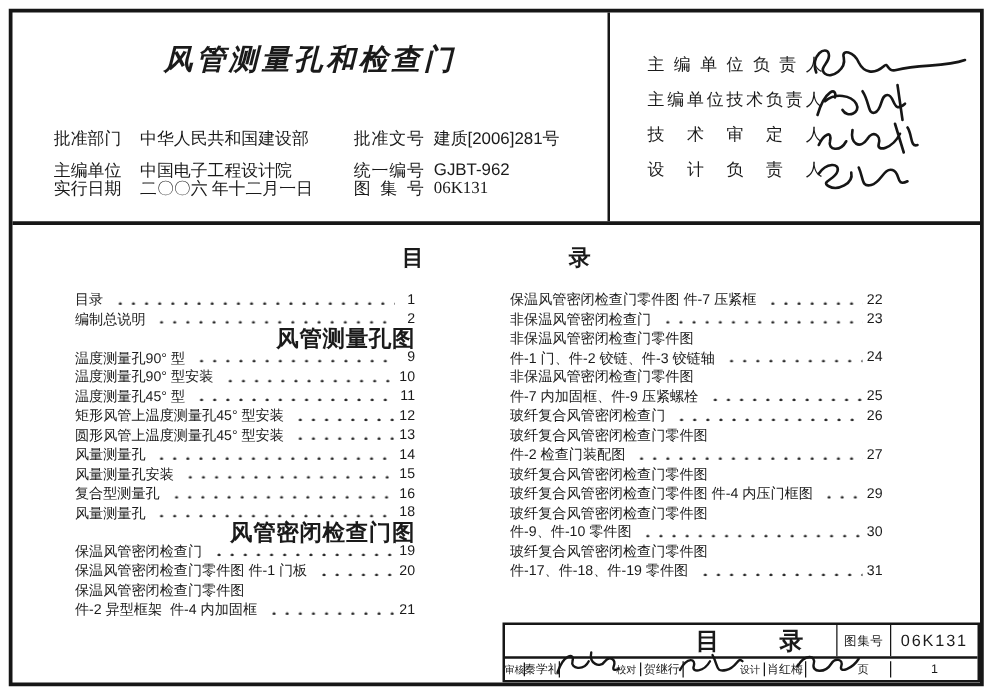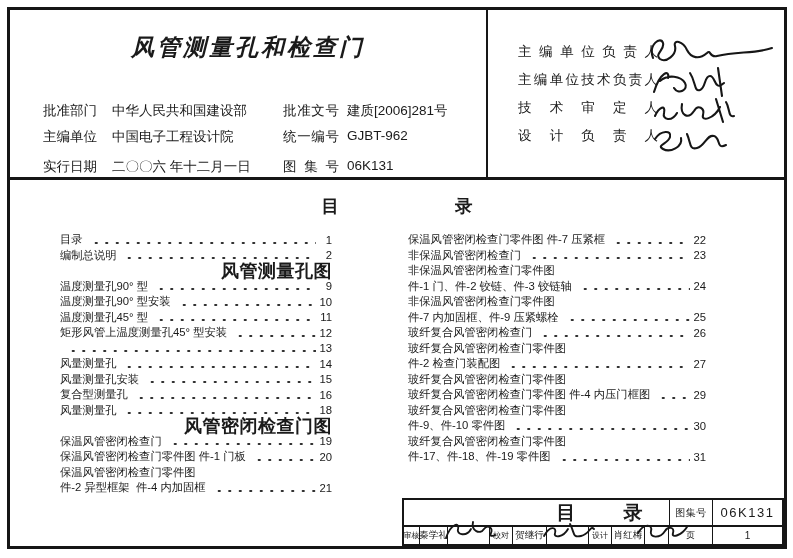--- a/index.html
+++ b/index.html
@@ -16,21 +16,21 @@
 
   
   .vline{position:absolute;left:476px;top:0;width:2px;height:167px;background:#161616;}
   .hline{position:absolute;left:0;right:0;top:167px;height:3px;background:#161616;}
 
   .doc-title{
     position:absolute;left:0;top:22px;width:476px;text-align:center;
     font-size:23px;font-weight:bold;letter-spacing:3px;white-space:pre;font-style:italic;
   }
   .info-row{position:absolute;left:0;width:476px;height:20px;font-size:13.5px;}
-  .ir0{top:76px;} .ir1{top:102px;} .ir2{top:132px;}
+  .ir0{top:76px;} .ir1{top:102px;} .ir2{top:116px;font-family:Liberation Serif, serif;}
   .info-row span{position:absolute;white-space:pre;margin-top:16px;}
   .l-label{left:33px;} .l-value{left:102px;}
   .r-label{left:273px;display:inline-block;width:56px;text-align:justify;text-align-last:justify;}
   .r-value{left:337px;}
 
   .signer-row{position:absolute;left:498px;width:276px;height:27px;font-size:13.5px;}
   .sr0{top:28px;} .sr1{top:56px;} .sr2{top:84px;} .sr3{top:112px;}
   .signer-label{
     position:absolute;left:10px;top:5px;display:inline-block;width:140px;
     text-align:justify;text-align-last:justify;white-space:normal;
@@ -60,21 +60,21 @@
   .toc-row .p{text-align:right;min-width:13px;white-space:pre;}
   .row-section{font-weight:bold;font-size:18px;letter-spacing:0.5px;justify-content:flex-end;}
 
   
   .tb{
     position:absolute;left:392px;top:488px;right:0;bottom:0;
     border:2px solid #161616;box-sizing:border-box;background:#fff;
   }
   .tb-row1{position:absolute;left:0;top:0;right:0;height:25px;display:flex;}
   .tb-div{position:absolute;left:0;right:0;top:25px;height:2px;background:#161616;}
-  .tb-row2{position:absolute;left:0;top:27px;right:0;bottom:0;display:flex;font-size:8px;}
+  .tb-row2{position:absolute;left:0;top:27px;right:0;bottom:0;display:flex;font-size:8px;align-items:center;}
   .tb-cell{
     box-sizing:border-box;border-right:1.5px solid #161616;display:flex;
     align-items:center;justify-content:center;white-space:pre;overflow:visible;
   }
   .tb-cell:last-child{border-right:none;}
   .tb-title-cell{width:266px;justify-content:center;padding-left:126px;}
   .tb-title-cell span{font-size:19px;font-weight:bold;letter-spacing:48px;margin-right:-48px;white-space:pre;}
   .tb-atlas-label{width:43px;font-size:10px;letter-spacing:0.5px;}
   .tb-atlas-no{flex:1;font-size:13px;letter-spacing:1.5px;}
   .c-lab{font-size:8px;}
@@ -185,20 +185,21 @@
           <span class="t">温度测量孔45° 型</span>
           <span class="dots"></span>
           <span class="p">11</span>
         </div>
         <div class="toc-row row-entry">
           <span class="t">矩形风管上温度测量孔45° 型安装</span>
           <span class="dots"></span>
           <span class="p">12</span>
         </div>
         <div class="toc-row row-entry">
+          <span class="t">圆形风管上温度测量孔45° 型安装</span>
           <span class="dots"></span>
           <span class="p">13</span>
         </div>
         <div class="toc-row row-entry">
           <span class="t">风量测量孔</span>
           <span class="dots"></span>
           <span class="p">14</span>
         </div>
         <div class="toc-row row-entry">
           <span class="t">风量测量孔安装</span>

